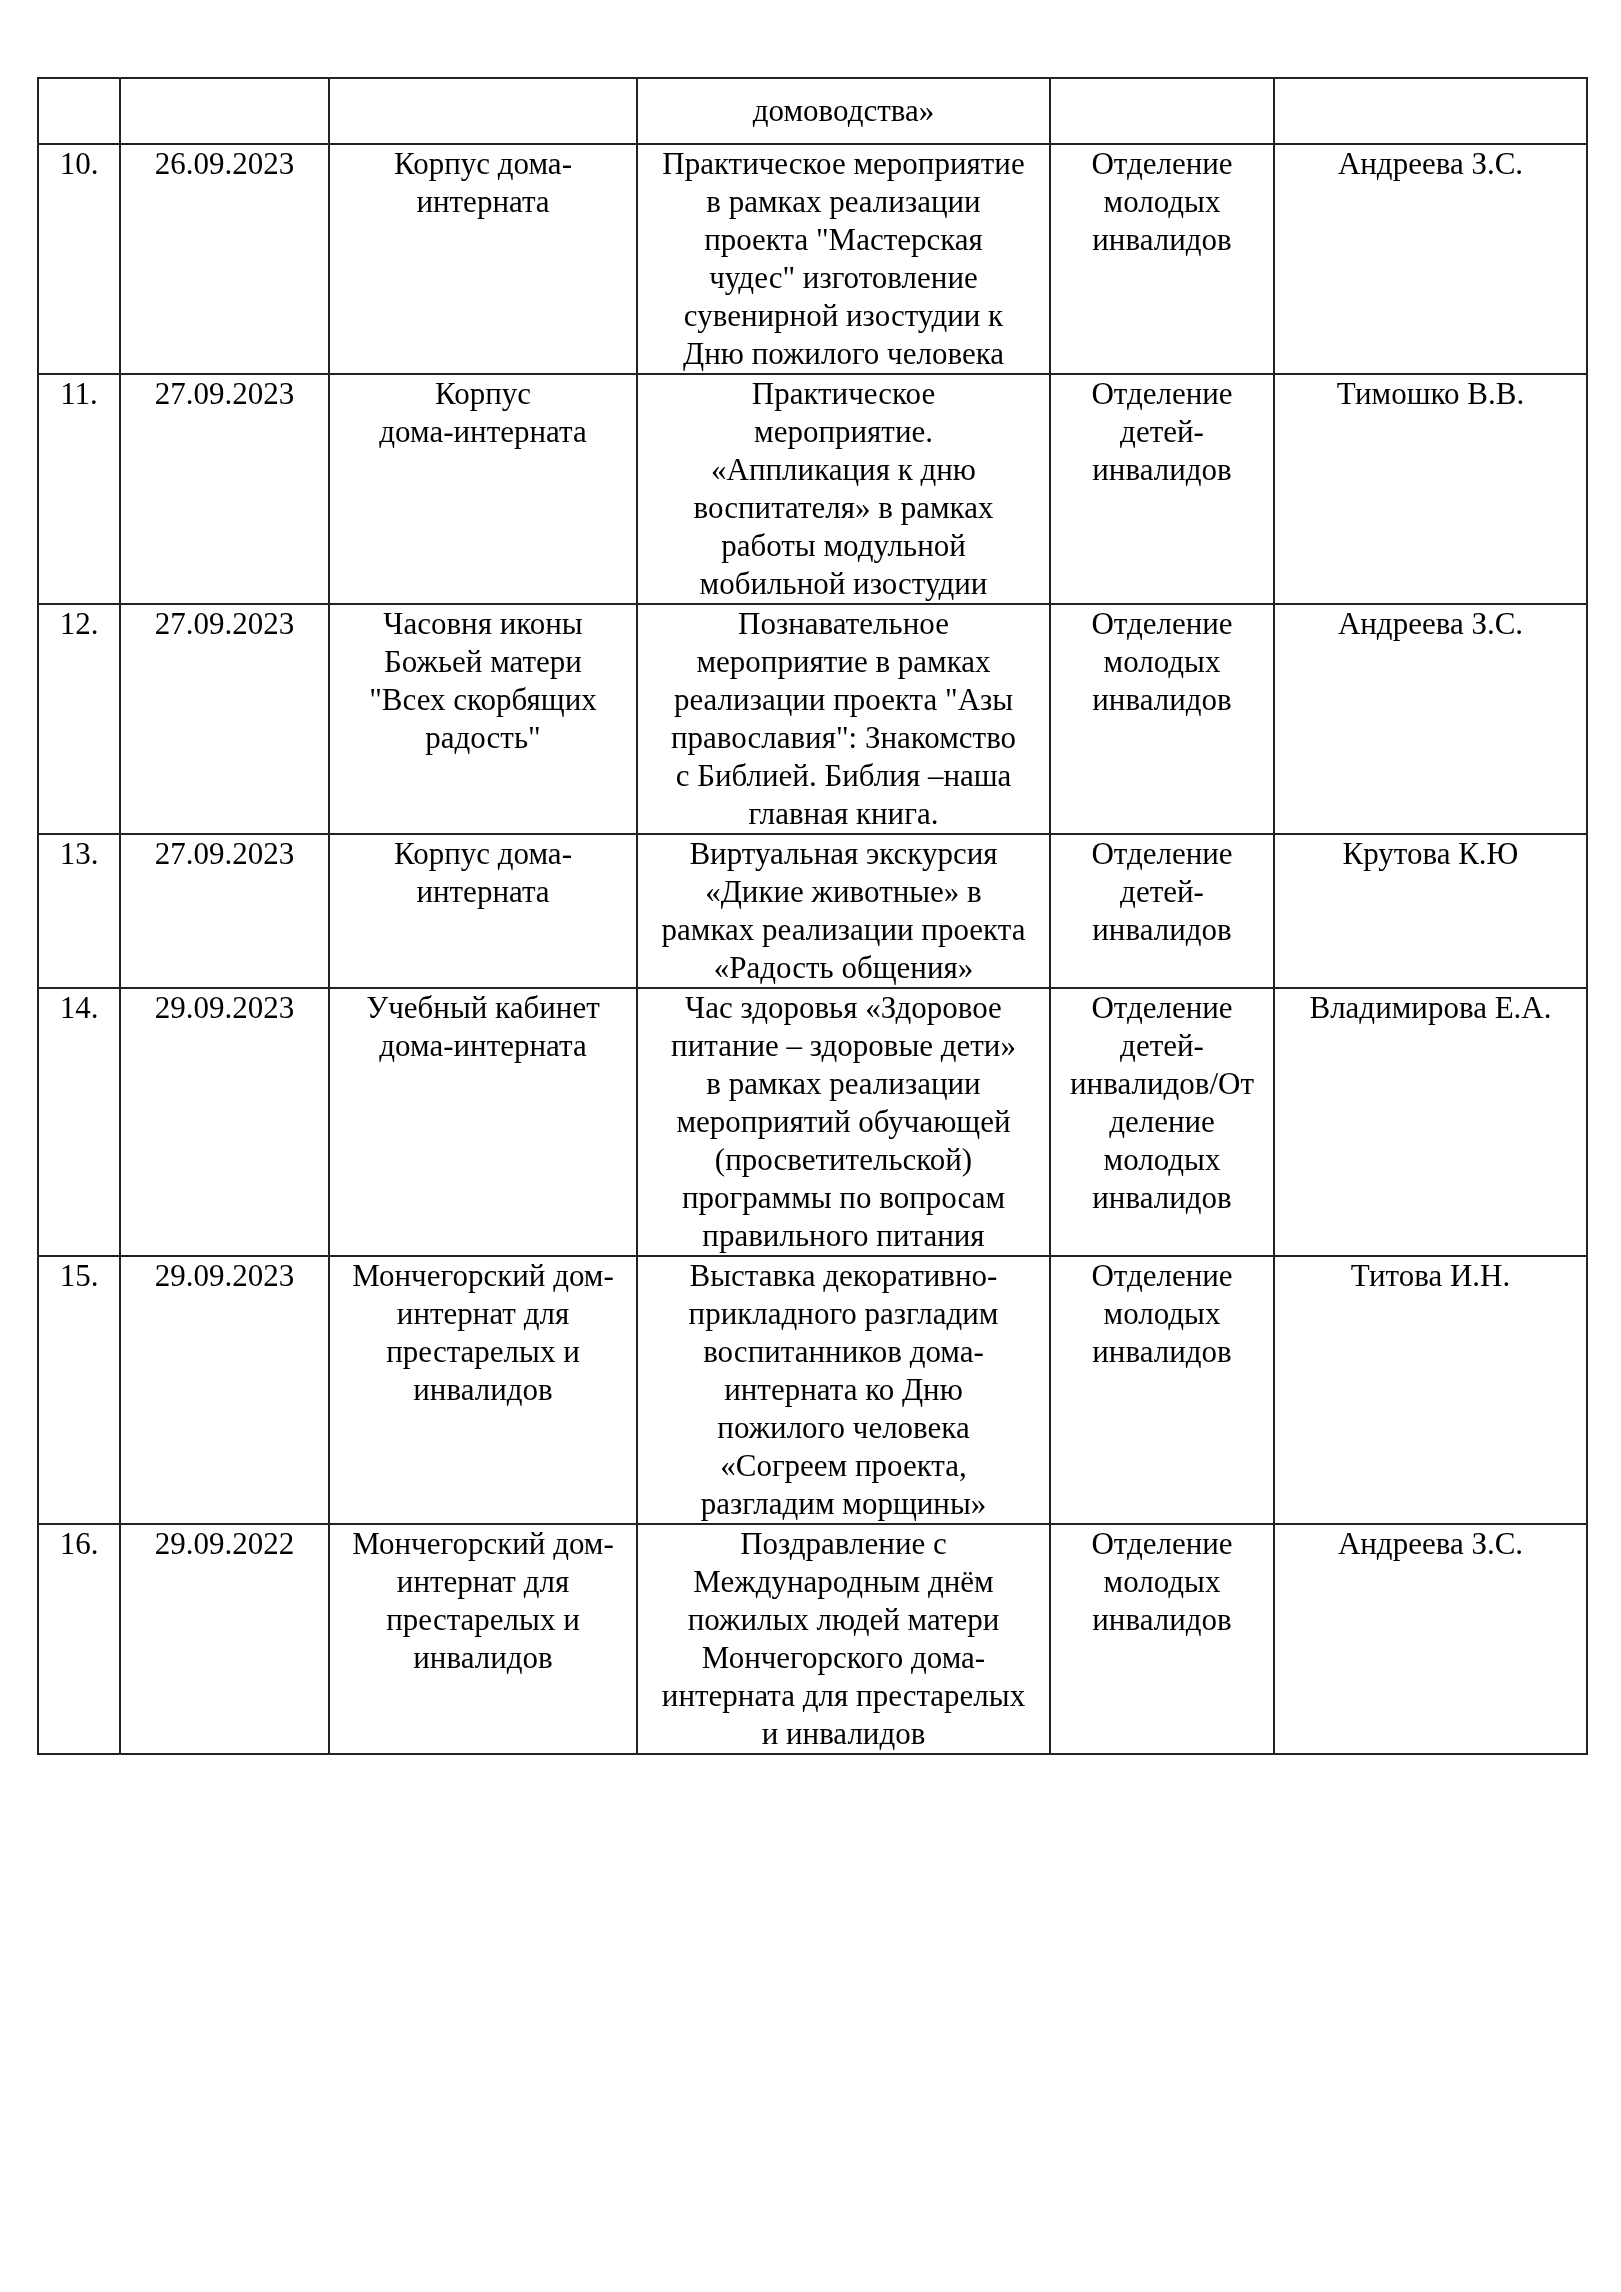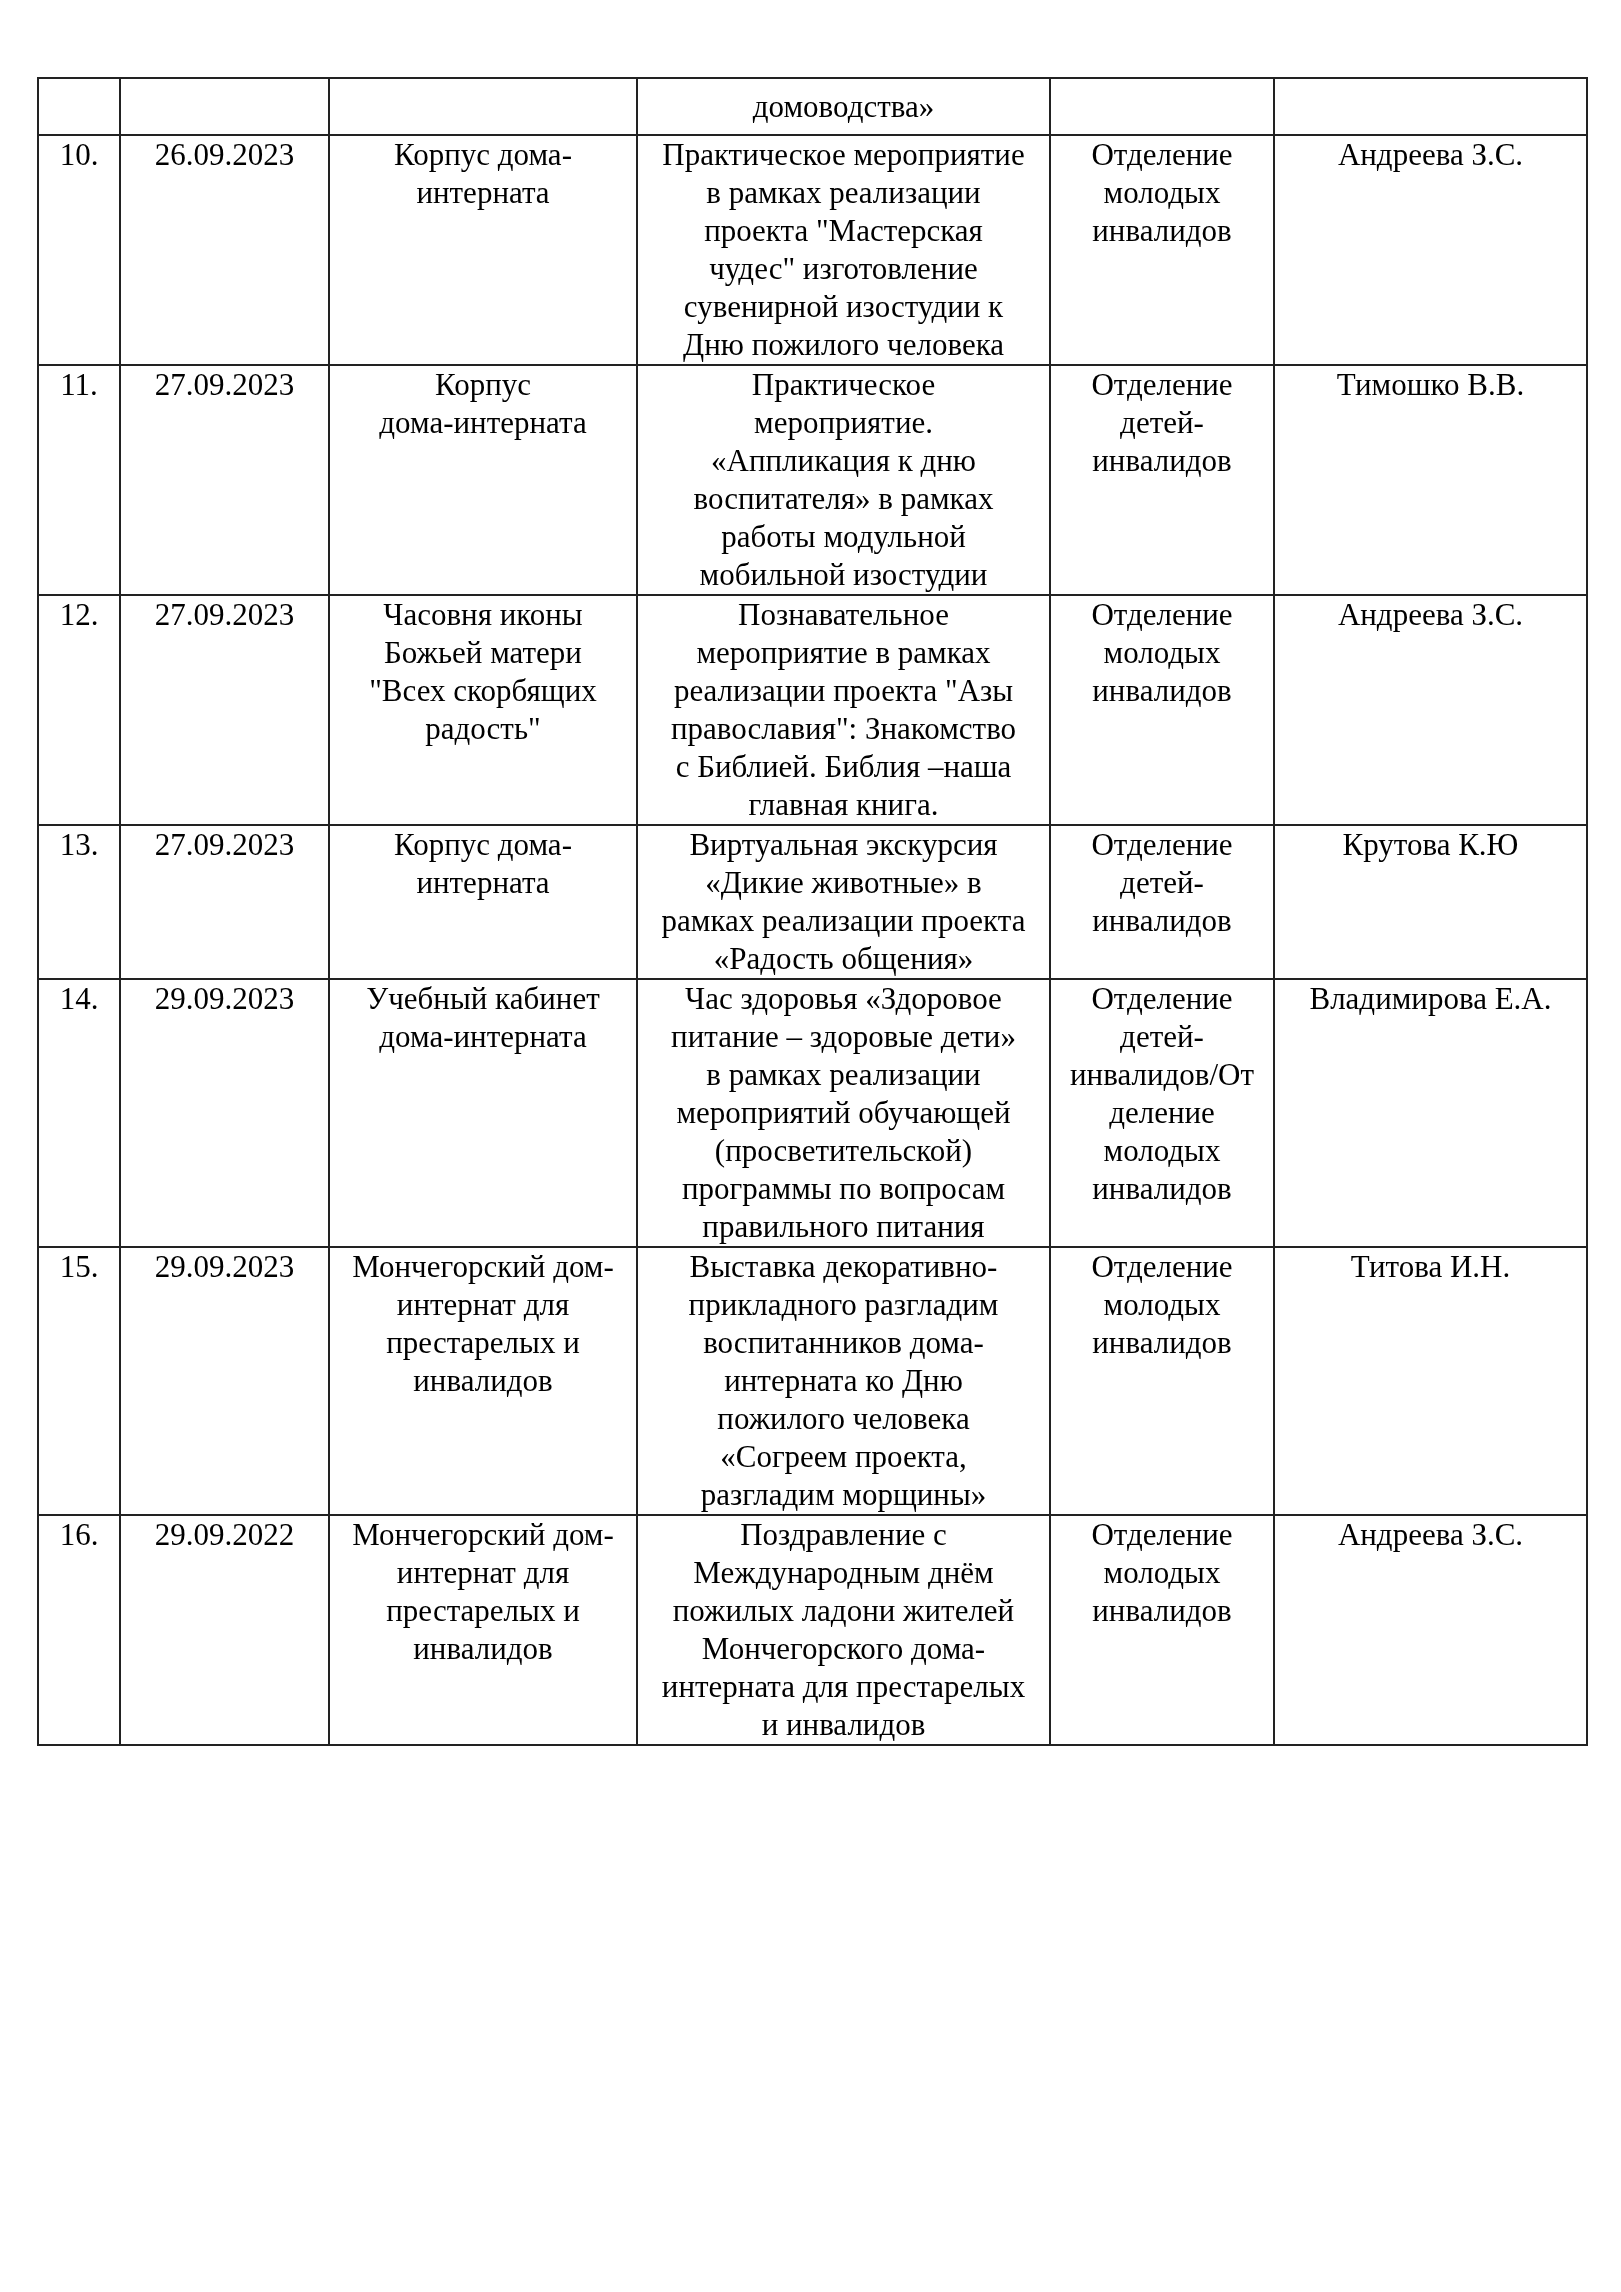--- a/index.html
+++ b/index.html
@@ -3,21 +3,21 @@
 <meta charset="utf-8">
 <style>
   html, body { margin:0; padding:0; background:#ffffff; }
   body { width:1621px; height:2293px; position:relative; overflow:hidden;
          font-family:"Liberation Serif", "DejaVu Serif", serif; color:#000; }
   table.events { position:absolute; left:37px; top:77px; border-collapse:collapse;
                  table-layout:fixed; width:1549px; }
   table.events td { border:2px solid #222; vertical-align:top; text-align:center;
                     font-size:31px; line-height:38px; padding:0 3.9px; box-sizing:border-box; }
   table.events td .ln { display:block; white-space:nowrap; }
-  tr.cont td { height:57px; vertical-align:middle; }
+  tr.cont td { height:66px; vertical-align:middle; }
 </style>
 </head>
 <body>
 
 <table class="events">
   <colgroup>
     <col style="width:82px">
     <col style="width:209px">
     <col style="width:308px">
     <col style="width:413px">
@@ -179,21 +179,21 @@
         <td>29.09.2022</td>
         <td>
           <span class="ln">Мончегорский дом-</span>
           <span class="ln">интернат для</span>
           <span class="ln">престарелых и</span>
           <span class="ln">инвалидов</span>
         </td>
         <td>
           <span class="ln">Поздравление с</span>
           <span class="ln">Международным днём</span>
-          <span class="ln">пожилых ладони жителей</span>
+          <span class="ln">пожилых людей матери</span>
           <span class="ln">Мончегорского дома-</span>
           <span class="ln">интерната для престарелых</span>
           <span class="ln">и инвалидов</span>
         </td>
         <td>
           <span class="ln">Отделение</span>
           <span class="ln">молодых</span>
           <span class="ln">инвалидов</span>
         </td>
         <td>Андреева З.С.</td>

